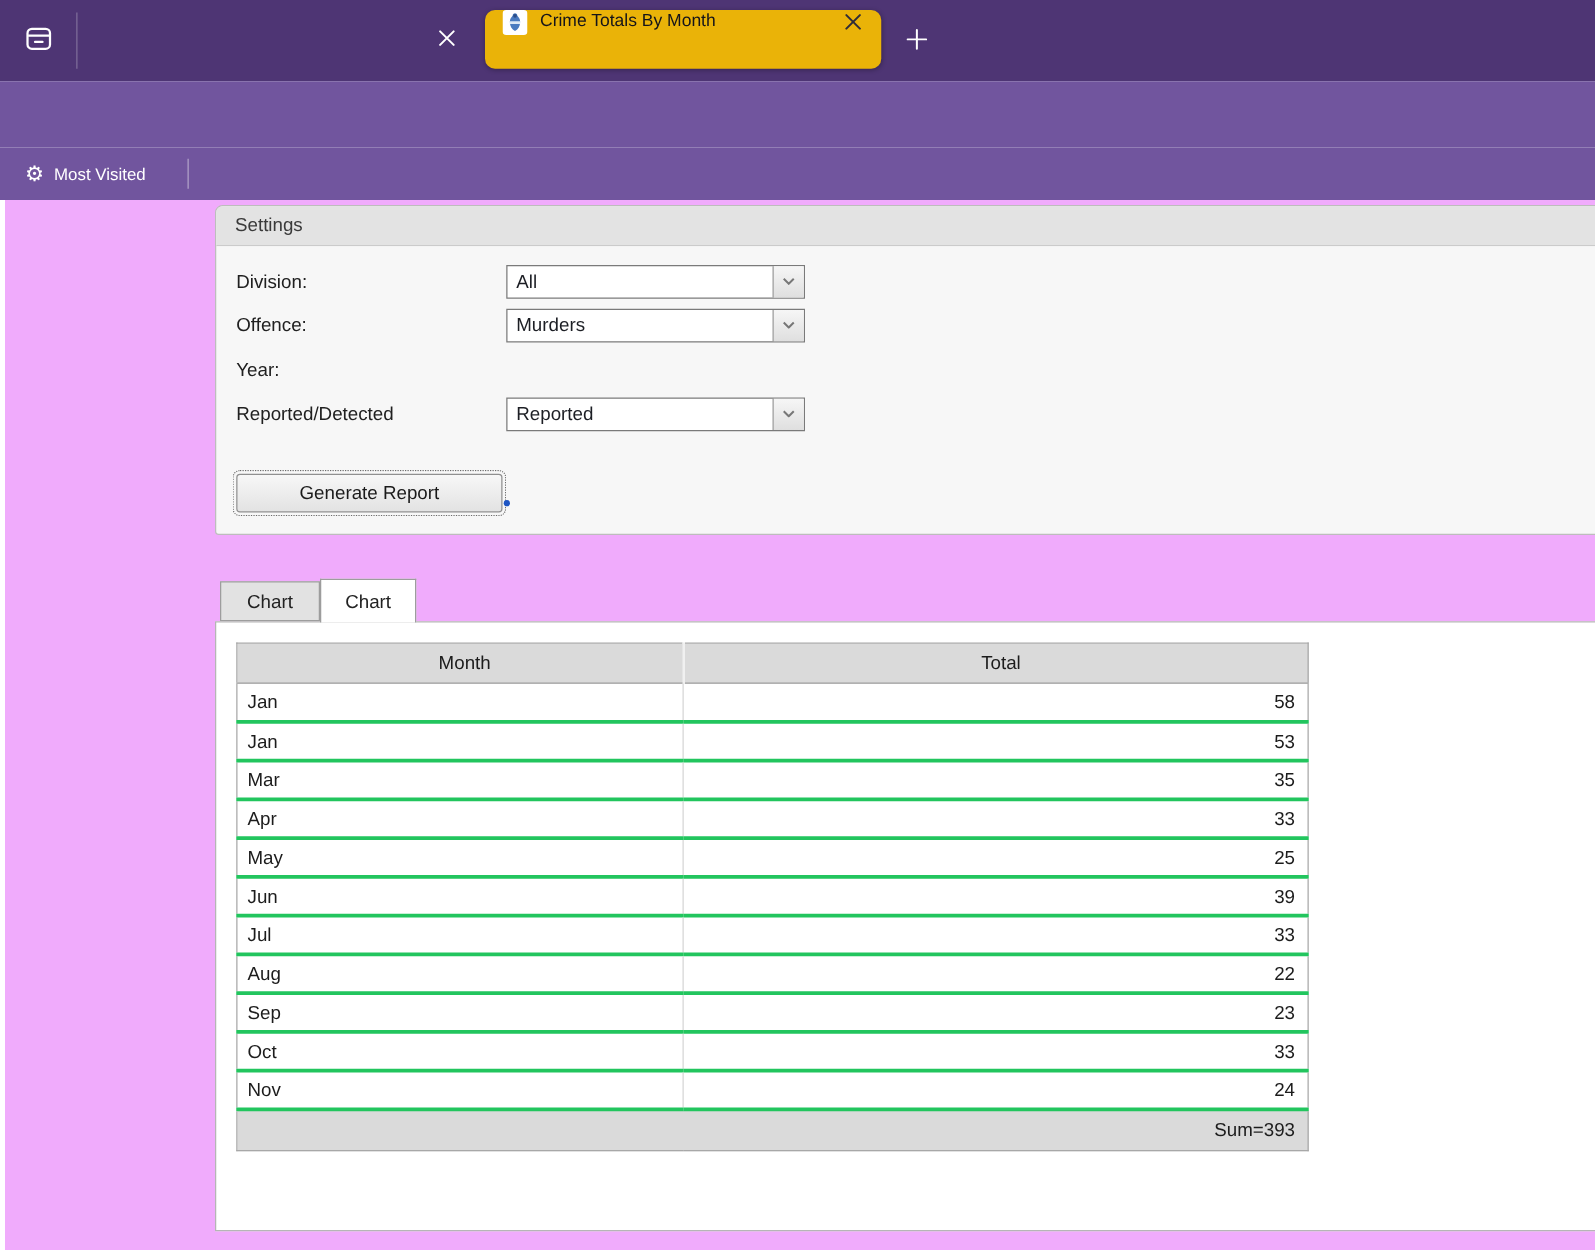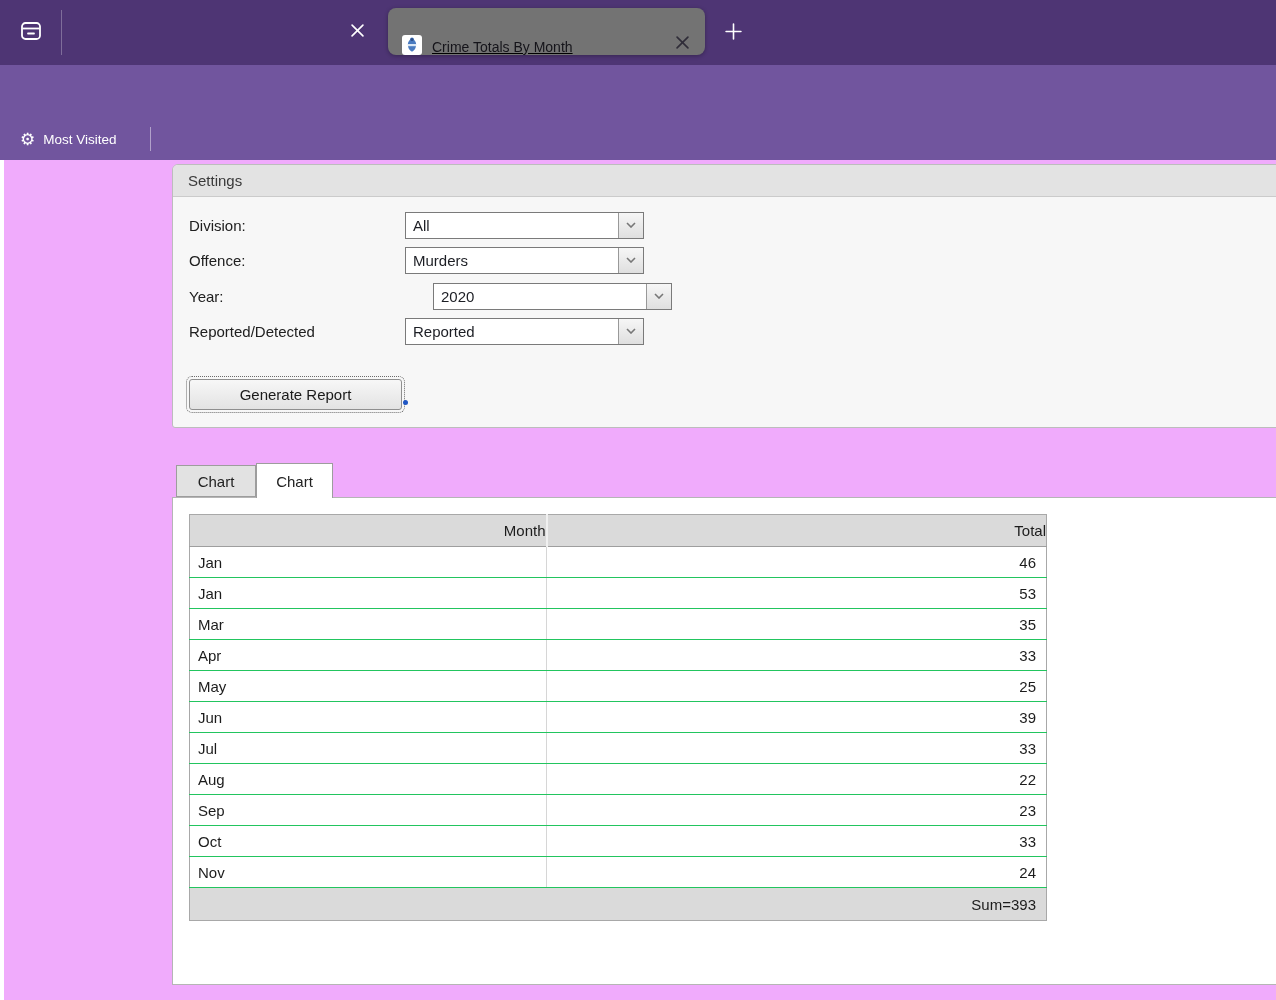--- a/index.html
+++ b/index.html
@@ -6,21 +6,21 @@
   html,body { width:1276px; height:1000px; }
   body { font-family:"Liberation Sans","DejaVu Sans",sans-serif; background:#ffffff; }
 
   .screen { position:relative; width:1276px; height:1000px; overflow:hidden; background:#ffffff; }
 
   
   .tabbar { position:absolute; left:0; top:0; width:1276px; height:65px; background:#4e3574; }
   .ffview-btn { position:absolute; left:12px; top:13px; width:38px; height:38px; border:none; background:transparent; border-radius:4px; display:flex; align-items:center; justify-content:center; cursor:pointer; }
   .tab-sep { position:absolute; left:61px; top:10px; width:1px; height:45px; background:rgba(255,255,255,0.28); }
   .bgtab-close { position:absolute; left:345px; top:20px; width:24px; height:24px; border:none; background:transparent; display:flex; align-items:center; justify-content:center; cursor:pointer; }
-  .active-tab { position:absolute; left:388px; top:8px; width:317px; height:47px; background:#737373; border-radius:8px; box-shadow:0 1px 4px rgba(0,0,0,0.3); display:flex; align-items:flex-end; padding:0 12px 0 14px; cursor:pointer;text-decoration:underline; }
+  .active-tab { position:absolute; left:388px; top:8px; width:317px; height:47px; background:#eab308; border-radius:8px; box-shadow:0 1px 4px rgba(0,0,0,0.3); display:flex; align-items:flex-start; padding:0 12px 0 14px; cursor:pointer; }
   .active-tab .favicon { width:20px; height:20px; flex:0 0 auto; }
   .active-tab .tab-title { flex:1 1 auto; margin-left:10px; font-size:14px; color:#15141a; white-space:nowrap; overflow:hidden; }
   .tab-close { width:22px; height:22px; border:none; background:transparent; display:flex; align-items:center; justify-content:center; border-radius:4px; cursor:pointer; }
   .newtab-btn { position:absolute; left:719px; top:19px; width:28px; height:28px; border:none; background:transparent; display:flex; align-items:center; justify-content:center; cursor:pointer; }
 
   .toolbar { position:absolute; left:0; top:65px; width:1276px; height:53px; background:#71559e; }
   .nav-btn { position:absolute; top:73px; width:38px; height:38px; border:none; background:transparent; border-radius:4px; display:flex; align-items:center; justify-content:center; cursor:pointer; }
   .nav-btn.back { left:15px; }
   .nav-btn.fwd { left:66px; }
   .nav-btn.reload { left:118px; }
@@ -60,23 +60,23 @@
   .view-tabs { position:absolute; left:168px; top:303px; height:35px; }
   .vtab { position:absolute; top:2px; height:32px; border:1px solid #9d9d9d; background:#e2e2e2; font-size:15px; color:#222222; font-family:inherit; cursor:pointer; padding:0 18px; }
   .vtab.chart { left:4px; width:80px; }
   .vtab.active { left:84px; top:0; height:35px; width:77px; background:#ffffff; border-bottom:none; z-index:3; }
 
   .tab-panel { position:absolute; left:168px; top:337px; width:1112px; height:488px; background:#ffffff; border:1px solid #b5b5b5; }
 
   table.report { position:absolute; left:16px; top:16px; width:857px; border-collapse:collapse; table-layout:fixed; font-size:15px; color:#1c1c1c; border:1px solid #a8a8a8; }
   table.report col.c-month { width:357px; }
   table.report col.c-total { width:500px; }
-  table.report th { height:32px; background:#dadada; font-weight:normal; text-align:right; padding-left:8px; border-bottom:1px solid #9e9e9e; }
+  table.report th { height:32px; background:#dadada; font-weight:normal; text-align:center; padding-left:8px; border-bottom:1px solid #9e9e9e; }
   table.report th.total-h { border-left:2px solid #f0f0f0; }
-  table.report td { height:31px; padding-left:8px; border-bottom:1px solid #22c55e; background:#ffffff; }
+  table.report td { height:31px; padding-left:8px; border-bottom:3px solid #22c55e; background:#ffffff; }
   table.report td.num { text-align:right; padding-right:10px; border-left:1px solid #d6d6d6; }
   table.report tfoot td { height:33px; background:#dadada; text-align:right; padding-right:10px; border-top:1px solid #adadad; border-bottom:none; }
 </style>
 </head>
 <body>
 
 <div class="screen">
 
   <div class="tabbar">
     <button class="ffview-btn">
@@ -200,28 +200,20 @@
           <span class="select-arrow">
             <svg width="10" height="6" viewBox="0 0 10 6">
                 <path d="M1 1 L5 5 L9 1" stroke="#777777" stroke-width="1.6" fill="none"></path>
               </svg>
           </span>
         </div>
       </div>
 
       <div class="form-row row-2">
         <span class="flabel">Year:</span>
-        <div class="select-ctl">
-          <span class="select-val">2020</span>
-          <span class="select-arrow">
-            <svg width="10" height="6" viewBox="0 0 10 6">
-                <path d="M1 1 L5 5 L9 1" stroke="#777777" stroke-width="1.6" fill="none"></path>
-              </svg>
-          </span>
-        </div>
       </div>
 
       <div class="form-row row-3">
         <span class="flabel">Reported/Detected</span>
         <div class="select-ctl">
           <span class="select-val">Reported</span>
           <span class="select-arrow">
             <svg width="10" height="6" viewBox="0 0 10 6">
                 <path d="M1 1 L5 5 L9 1" stroke="#777777" stroke-width="1.6" fill="none"></path>
               </svg>
@@ -246,21 +238,21 @@
           </colgroup>
         <thead>
           <tr>
             <th>Month</th>
             <th class="total-h">Total</th>
           </tr>
         </thead>
         <tbody>
           <tr>
               <td>Jan</td>
-              <td class="num">46</td>
+              <td class="num">58</td>
             </tr>
           <tr>
               <td>Jan</td>
               <td class="num">53</td>
             </tr>
           <tr>
               <td>Mar</td>
               <td class="num">35</td>
             </tr>
           <tr>

